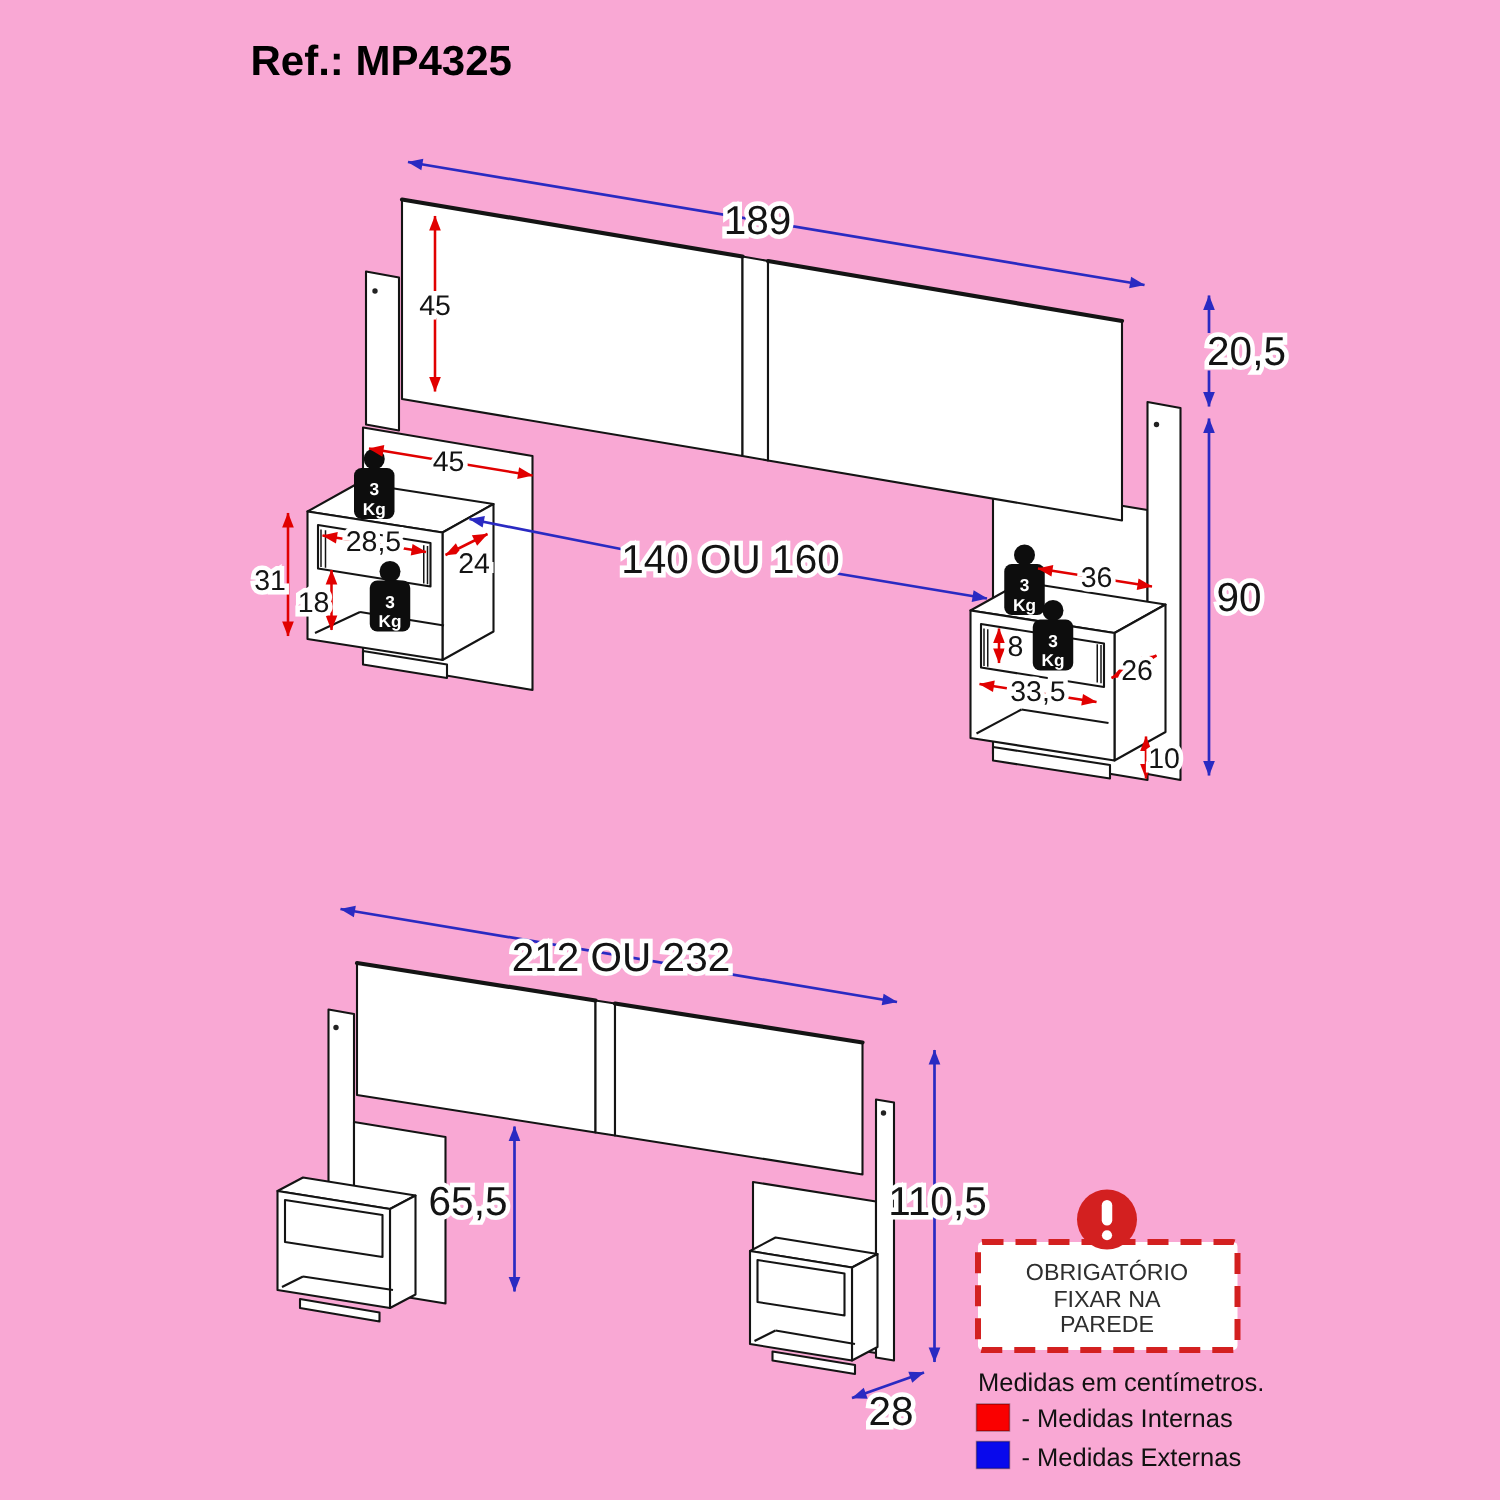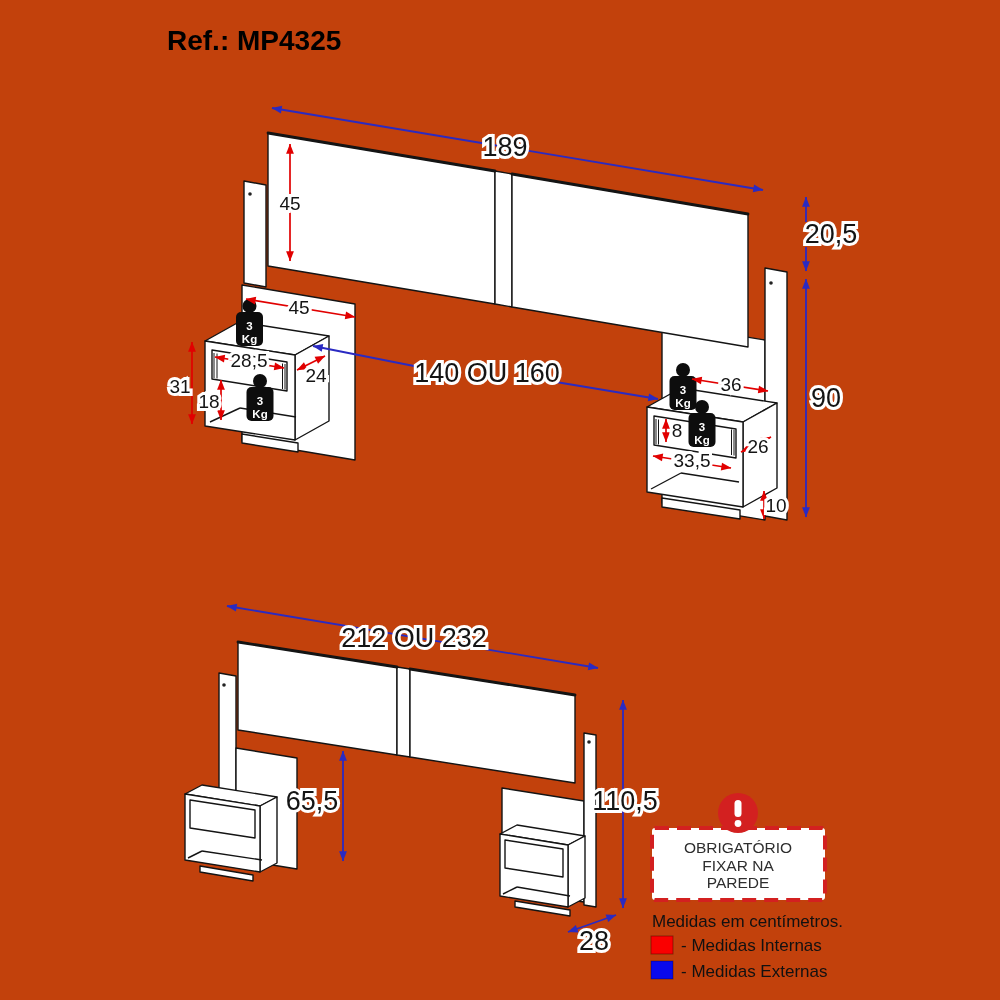--- a/index.html
+++ b/index.html
@@ -1,19 +1,19 @@
 <!DOCTYPE html>
 <html style="--c-int: #e10000; --c-ext: #2a2ac2; --c-lgr: #fa0000; --c-lgb: #0909ec; --c-warn: #d32020;"><head>
 <meta charset="utf-8">
 <style>
   :root{
     --c-int:#e10000; --c-ext:#2a2ac2; --c-lgr:#fa0000; --c-lgb:#0909ec; --c-warn:#d32020; --c-ink:#141414;
   }
   html,body{margin:0;padding:0;background:#fff;}
-  .page{width:1000px;height:1000px;background:#c2410c;position:relative;font-family:"Liberation Sans",sans-serif;}
+  .page{width:1000px;height:1000px;background:#f9a8d4;position:relative;font-family:"Liberation Sans",sans-serif;}
   svg text{font-family:"Liberation Sans",sans-serif;}
   .outline{fill:#fff;stroke:var(--c-ink);stroke-width:1.4;stroke-linejoin:round;}
   .ln{stroke:var(--c-ink);stroke-width:1.4;fill:none;}
   .boldedge{stroke:var(--c-ink);stroke-width:2.8;fill:none;stroke-linecap:round;}
   .thin{stroke:var(--c-ink);stroke-width:1;fill:none;}
   .r{stroke:var(--c-int);stroke-width:1.7;fill:none;}
   .b{stroke:var(--c-ext);stroke-width:1.8;fill:none;}
   .dim{font-size:19px;fill:var(--c-ink);paint-order:stroke fill;stroke:#fff;stroke-width:6px;text-anchor:middle;}
   .dimL{font-size:27px;}
   .ttl{font-size:28px;font-weight:bold;fill:#000;}

